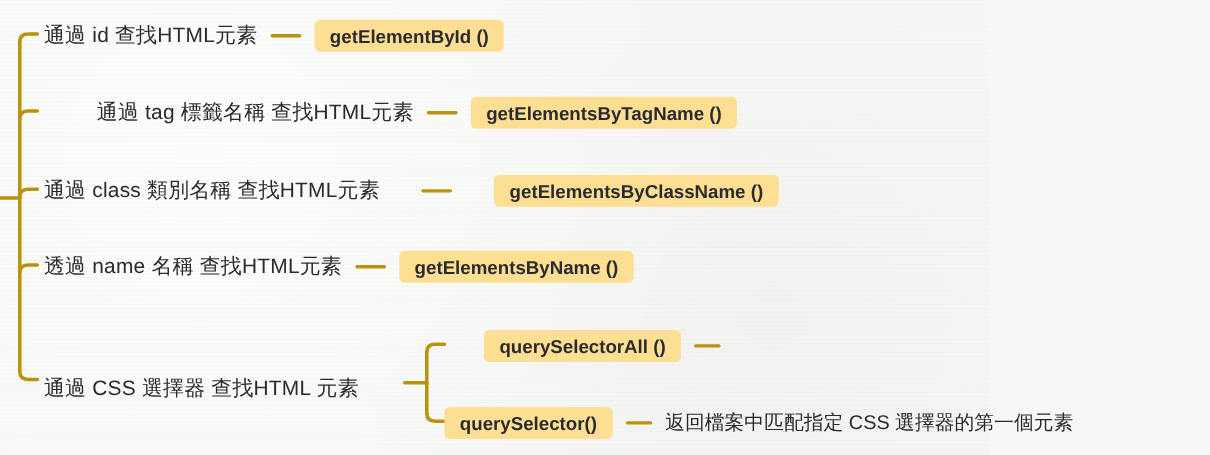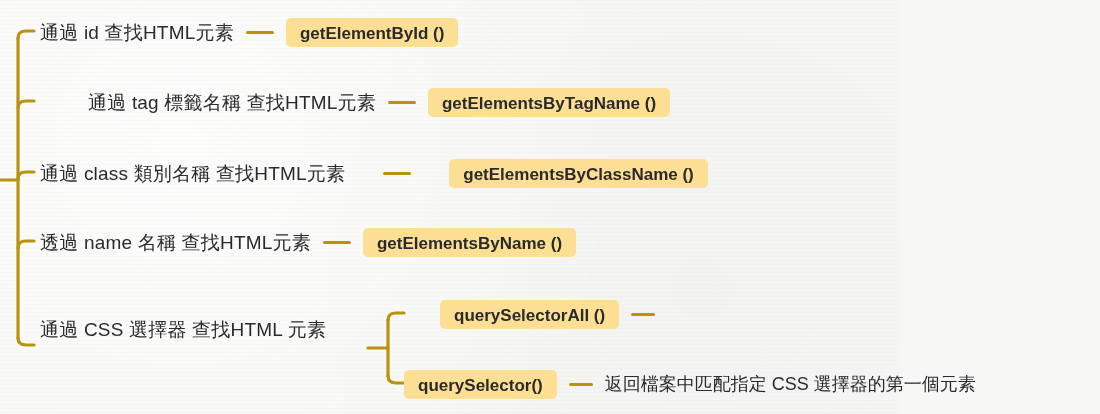--- a/index.html
+++ b/index.html
@@ -137,21 +137,21 @@
     <span class="dash"></span>
     <span class="pill">getElementsByClassName ()</span>
   </div>
 
   <div class="node-row" style="left:40px; top:228px;">
     <span class="node-label">透過 name 名稱 查找HTML元素</span>
     <span class="dash"></span>
     <span class="pill">getElementsByName ()</span>
   </div>
 
-  <div class="node-row" style="left:40px; top:320px;">
+  <div class="node-row" style="left:40px; top:344px;">
     <span class="node-label">通過 CSS 選擇器 查找HTML 元素</span>
   </div>
 
   <div class="sub-row" style="left:404px; top:300px;margin-left:36px;">
     <span class="pill">querySelectorAll ()</span>
     <span class="dash short"></span>
   </div>
 
   <div class="sub-row" style="left:404px; top:370px;">
     <span class="pill">querySelector()</span>

